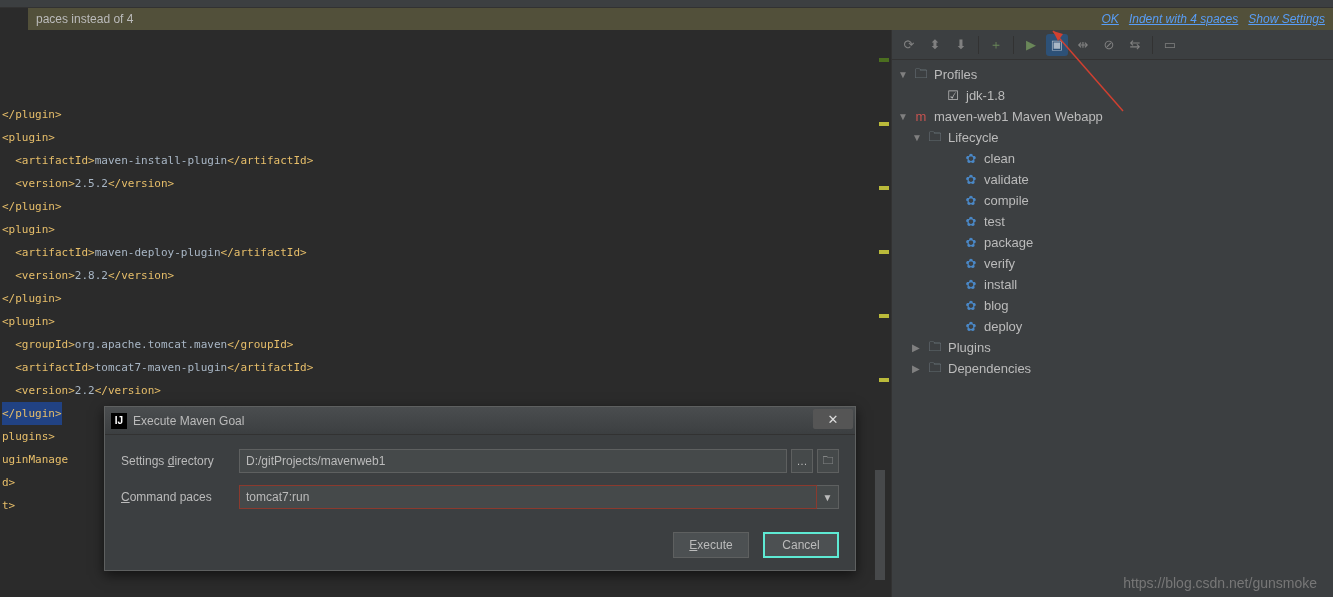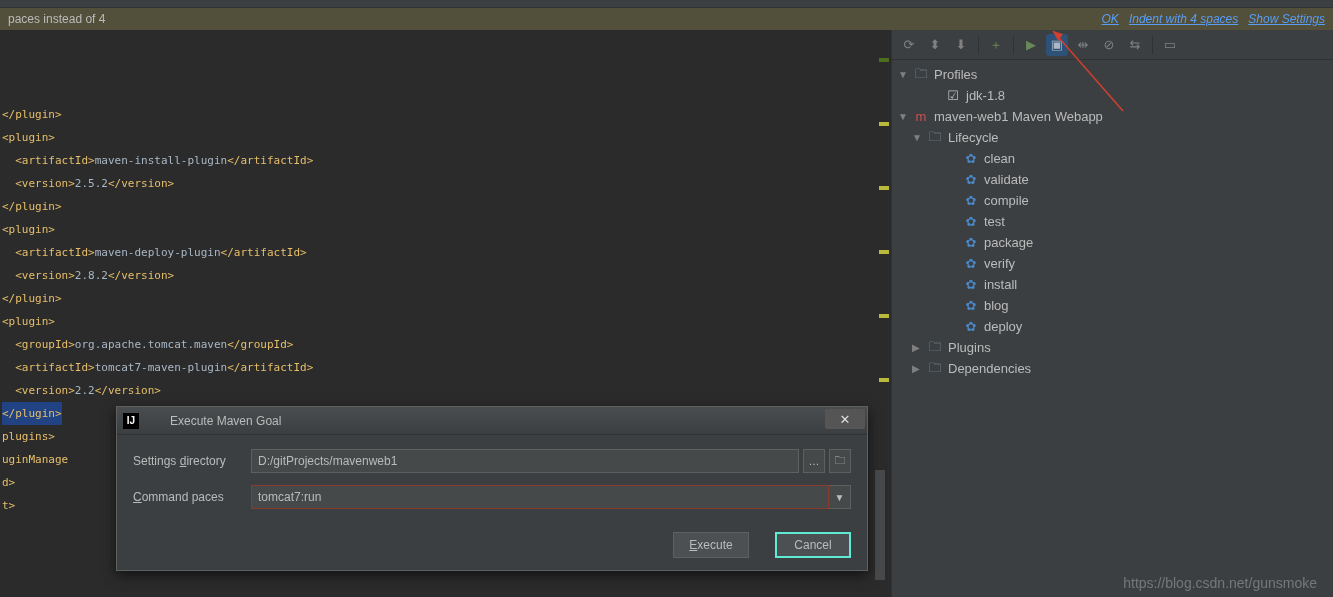--- a/index.html
+++ b/index.html
@@ -19,20 +19,21 @@
 }
 .yellow-bar {
   background: #52503a;
   height: 22px;
   display: flex;
   align-items: center;
   justify-content: space-between;
   padding: 0 8px;
   font-size: 12px;
   color: #bbbbbb;
+  margin-left: 28px;
 }
 .yellow-bar .links { display: flex; gap: 10px; }
 .yellow-bar .links a { color: #589df6; text-decoration: underline; cursor: pointer; font-style: italic; }
 .main-row {
   display: flex;
   height: calc(100% - 30px);
 }
 .editor {
   flex: 1;
   background: #2b2b2b;
@@ -97,42 +98,42 @@
   display: flex; align-items: center; justify-content: center;
   margin-right: 4px;
 }
 .folder-ico { color: #87939a; }
 .gear-ico { color: #4a88c7; }
 .indent1 { padding-left: 20px; }
 .indent2 { padding-left: 38px; }
 .indent3 { padding-left: 56px; }
 .dialog {
   position: absolute;
-  left: 116px; top: 406px;
+  left: 104px; top: 406px;
   width: 752px; height: 165px;
   background: #3c3f41;
   border: 1px solid #5e6060;
   box-shadow: 0 4px 12px rgba(0,0,0,0.6);
 }
 .dialog-title {
   height: 28px;
   background: linear-gradient(#4a4d4f,#3c3f41);
   display: flex; align-items: center;
   padding: 0 6px;
   border-bottom: 1px solid #323232;
   position: relative;
 }
 .dialog-title .logo {
   width: 16px; height: 16px;
   background: #000; color: #fff;
   font-size: 10px; font-weight: bold;
   display: flex; align-items: center; justify-content: center;
   margin-right: 6px;
 }
-.dialog-title .txt { color: #bbbbbb; font-size: 12px; margin-left: 25px; }
+.dialog-title .txt { color: #bbbbbb; font-size: 12px; }
 .dialog-title .close {
   position: absolute; right: 2px; top: 2px;
   width: 40px; height: 20px;
   background: #555;
   color: #ddd;
   display: flex; align-items: center; justify-content: center;
   cursor: pointer;
   border-radius: 2px;
   font-size: 13px;
 }
@@ -166,21 +167,21 @@
   border: 1px solid #5e6060;
   display: flex; align-items: center; justify-content: center;
   color: #bbbbbb;
   cursor: pointer;
   font-size: 10px;
   border-left: none;
 }
 .dialog-buttons {
   position: absolute;
   right: 16px; bottom: 12px;
-  display: flex; gap: 26px;
+  display: flex; gap: 14px;
 }
 .dialog-buttons button {
   min-width: 76px; height: 26px;
   background: #4c5052;
   border: 2px solid #5eead4;
   color: #bbbbbb;
   cursor: pointer;
   font-size: 12px;
 }
 .dialog-buttons button.primary {

